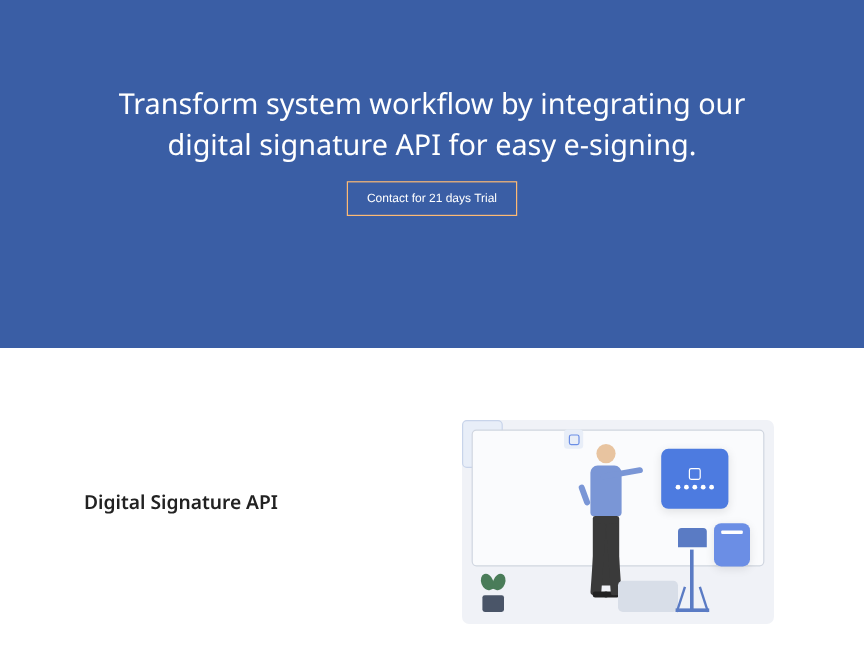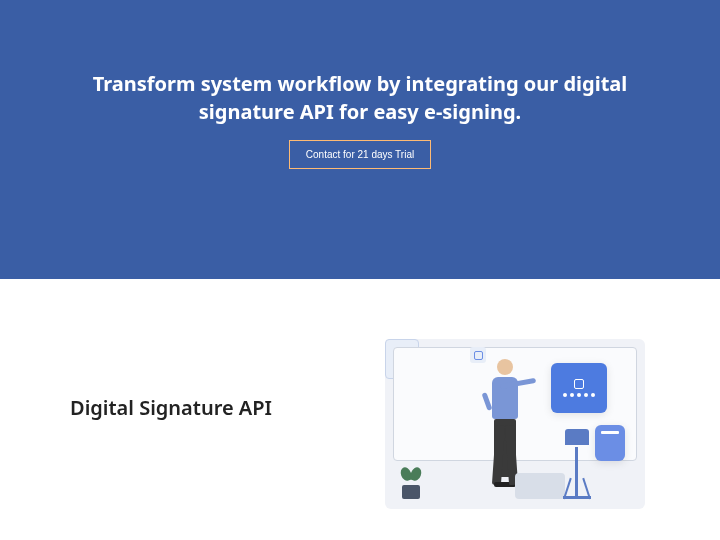--- a/index.html
+++ b/index.html
@@ -1,23 +1,23 @@
 <!DOCTYPE html>
 <html><head>
 <meta charset="utf-8">
 <style>
 *{margin:0;padding:0;box-sizing:border-box}
 body{font-family:system-ui,-apple-system,Segoe UI,Roboto,sans-serif;background:#fff}
 .hero{background:#3a5ea5;padding:70px 40px 110px;text-align:center;color:#fff}
-.hero h1{font-size:20px;font-weight:700;line-height:1.4;max-width:560px;margin:0 auto 14px}
+.hero h1{font-size:24px;font-weight:400;line-height:1.4;max-width:560px;margin:0 auto 14px}
 .hero p{font-size:11px;opacity:.92;margin-bottom:20px}
 .cta{display:inline-block;border:1px solid #fdba74;padding:8px 16px;font-size:10px;color:#fff;background:transparent;cursor:pointer}
 .section{display:flex;padding:60px 70px 40px;gap:40px;align-items:center}
 .left{flex:1}
-.left h2{font-size:20px;font-weight:600;color:#222;margin-bottom:34px}
+.left h2{font-size:16px;font-weight:600;color:#222;margin-bottom:34px}
 .left p{font-size:10.5px;line-height:1.7;color:#7a7a7a;text-align:justify;max-width:310px}
 .right{flex:1;display:flex;justify-content:center;align-items:center}
 .illus{width:260px;height:170px;position:relative;background:#f0f2f7;border-radius:6px}
 .person{position:absolute;left:95px;top:20px;width:50px;height:130px}
 .head{width:16px;height:16px;background:#e8c4a0;border-radius:50%;margin:0 auto}
 .torso{width:26px;height:42px;background:#7a96d6;border-radius:6px 6px 3px 3px;margin:2px auto 0}
 .arm{position:absolute;width:36px;height:5px;background:#7a96d6;border-radius:3px;top:22px;left:20px;transform:rotate(-10deg)}
 .arm2{position:absolute;width:18px;height:5px;background:#7a96d6;border-radius:3px;top:40px;left:-2px;transform:rotate(70deg)}
 .legs{width:22px;height:58px;background:#3a3a3a;margin:0 auto;border-radius:2px 2px 0 0;position:relative}
 .legs::before,.legs::after{content:'';position:absolute;bottom:-8px;width:9px;height:60px;background:#3a3a3a;border-radius:2px}

